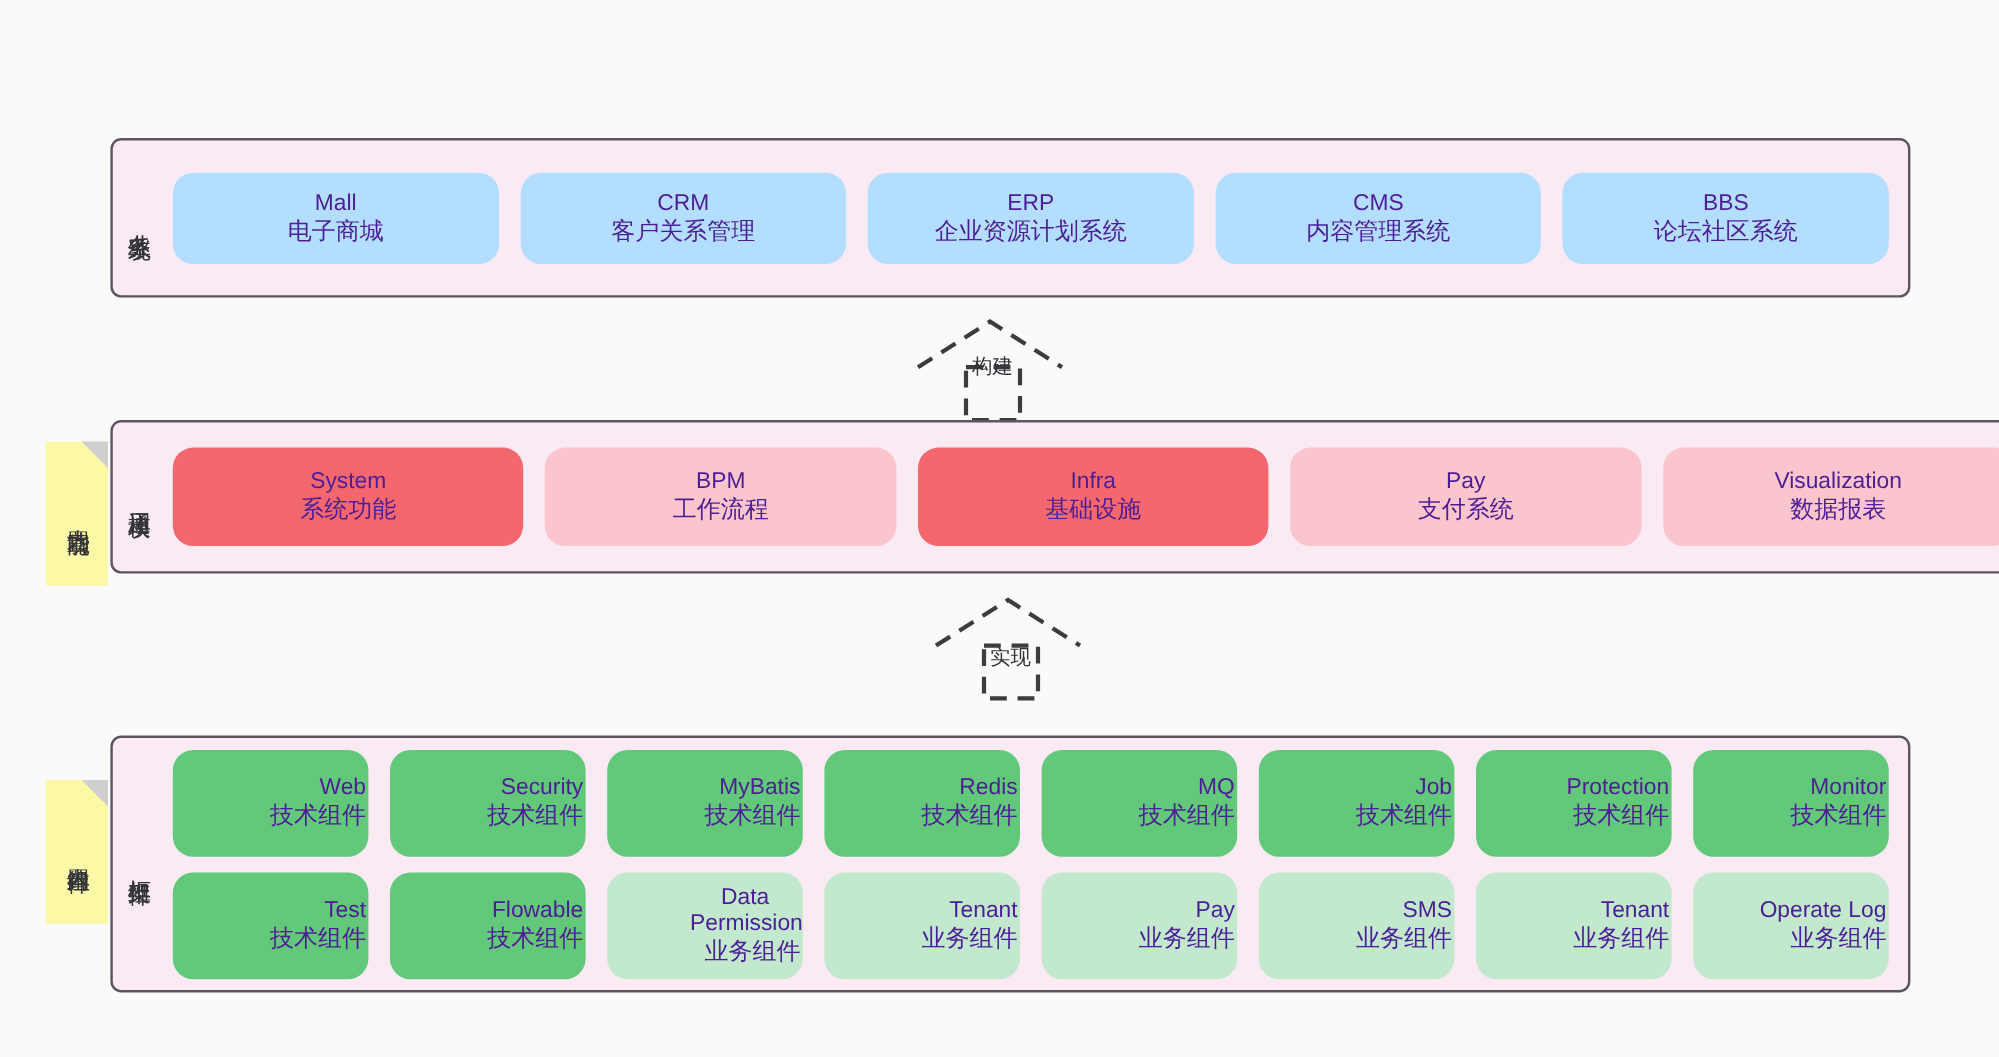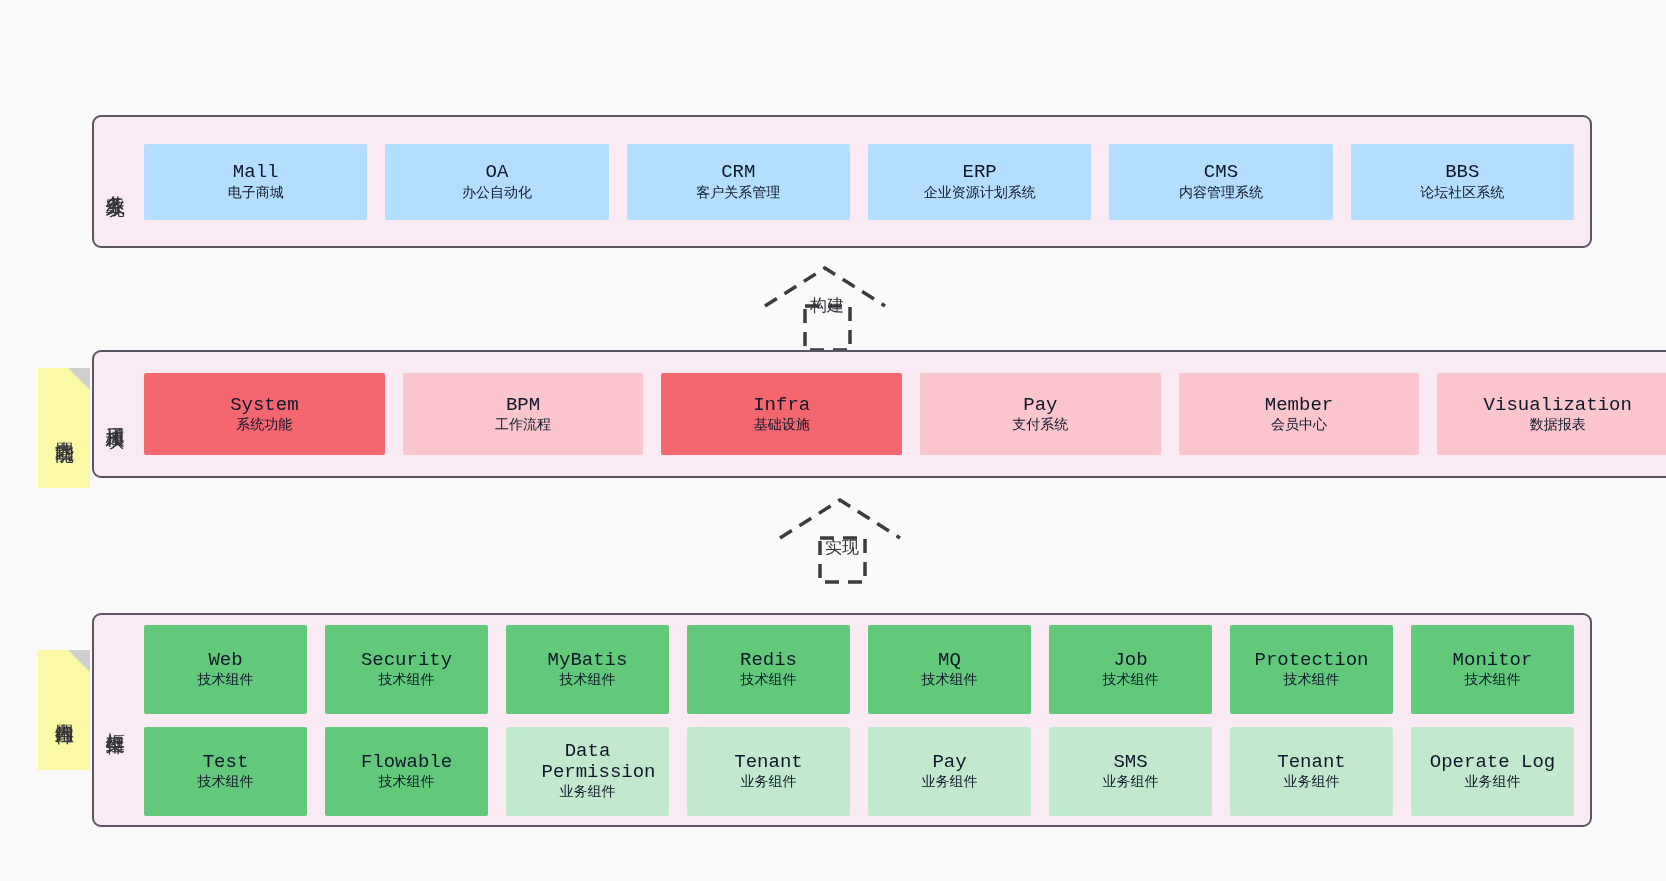--- a/index.html
+++ b/index.html
@@ -59,39 +59,38 @@
 
   .row {
     display: flex;
     gap: 18px;
     align-items: stretch;
   }
 
   
   .node {
     flex: 1 1 0;
-    border-radius: 2px;
+    border-radius: 17px;
     display: flex;
     flex-direction: column;
     align-items: center;
     justify-content: center;
     text-align: center;
     line-height: 1.22;
-    color: #0f172a;
+    color: #4c1d95;
     user-select: none;
     padding: 4px 2px;
     box-sizing: border-box;
-    font-family: Liberation Mono, monospace;
   }
   .node .t-en { font-size: 19px; }
-  .node .t-cn { font-size: 14px; }
+  .node .t-cn { font-size: 20px; }
 
   .h-biz   { height: 76px; }
   .h-mod   { height: 82px; }
-  .h-comp  { height: 89px; }
+  .h-comp  { height: 89px; align-items: flex-end; }
 
   .c-blue       { background: #b3deff; }
   .c-red        { background: #f4676f; }
   .c-pink       { background: #fbc5cd; }
   .c-green      { background: #62c87a; }
   .c-greenlight { background: #c2e9cd; }
 
   
   .note {
     position: absolute;
@@ -142,24 +141,20 @@
   <div class="layer" style="left:92px; top:115px; width:1500px; height:133px;">
     <div class="layer-title">业务系统</div>
     <div class="layer-body">
       <div class="row">
 
         <div class="node h-biz c-blue">
           <span class="t-en">Mall</span>
           <span class="t-cn">电子商城</span>
         </div>
 
-        <div class="node h-biz c-blue">
-          <span class="t-en">OA</span>
-          <span class="t-cn">办公自动化</span>
-        </div>
 
         <div class="node h-biz c-blue">
           <span class="t-en">CRM</span>
           <span class="t-cn">客户关系管理</span>
         </div>
 
         <div class="node h-biz c-blue">
           <span class="t-en">ERP</span>
           <span class="t-cn">企业资源计划系统</span>
         </div>
@@ -209,24 +204,20 @@
         <div class="node h-mod c-red">
           <span class="t-en">Infra</span>
           <span class="t-cn">基础设施</span>
         </div>
 
         <div class="node h-mod c-pink">
           <span class="t-en">Pay</span>
           <span class="t-cn">支付系统</span>
         </div>
 
-        <div class="node h-mod c-pink">
-          <span class="t-en">Member</span>
-          <span class="t-cn">会员中心</span>
-        </div>
 
         <div class="node h-mod c-pink">
           <span class="t-en">Visualization</span>
           <span class="t-cn">数据报表</span>
         </div>
 
       </div>
     </div>
   </div>
 

